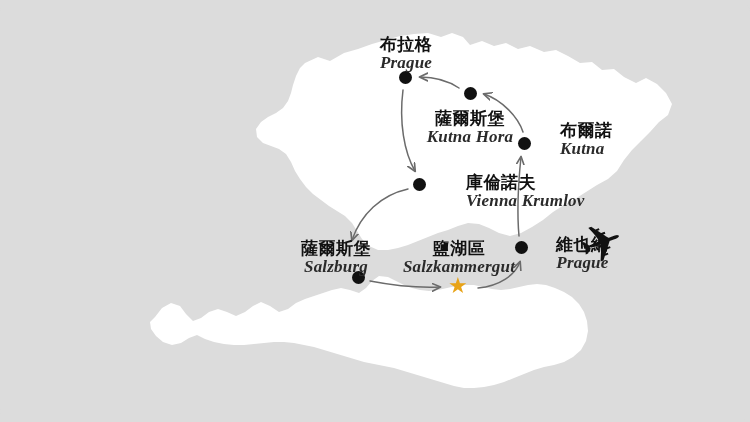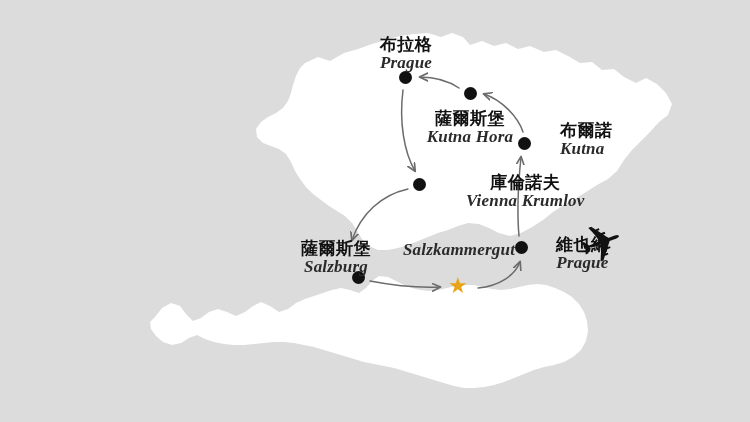--- a/index.html
+++ b/index.html
@@ -73,33 +73,34 @@
       <div class="label" style="top: 110px; left: 470px; transform: translateX(-50%);">
         <div class="cn">薩爾斯堡</div>
         <div class="en">Kutna Hora</div>
       </div>
       <div class="dot" style="left: 517.5px; top: 136.5px; background: rgb(17, 17, 17);"></div>
       <div class="label" style="top: 122px; left: 560px; text-align: left;">
         <div class="cn">布爾諾</div>
         <div class="en">Kutna</div>
       </div>
       <div class="dot" style="left: 412.5px; top: 177.5px; background: rgb(17, 17, 17);"></div>
-      <div class="label" style="top: 174px; left: 466px; text-align: center;">
+      <div class="label" style="top: 174px; left: 466px; text-align: left;">
         <div class="cn">庫倫諾夫</div>
         <div class="en">Vienna Krumlov</div>
       </div>
       <div class="dot" style="left: 514.5px; top: 240.5px; background: rgb(17, 17, 17);"></div>
       <div class="label" style="top: 236px; left: 556px; text-align: right;">
         <div class="cn">維也納</div>
         <div class="en">Prague</div>
       </div>
       <div class="dot" style="left: 351.5px; top: 270.5px; background: rgb(17, 17, 17);"></div>
       <div class="label" style="top: 240px; left: 336px; transform: translateX(-50%);">
         <div class="cn">薩爾斯堡</div>
         <div class="en">Salzburg</div>
       </div>
       <div class="star" style="left: 448px; top: 275px; color: rgb(232, 163, 23);">★</div>
       <div class="label" style="top: 240px; left: 459px; transform: translateX(-50%);">
+        <div class="cn">鹽湖區</div>
         <div class="en">Salzkammergut</div>
       </div>
       <div class="plane" style="left: 580px; top: 218px; font-size: 52px; line-height: 52px; transform: rotate(-20deg);">✈</div>
     </div>
 </div>
 
 </body></html>

